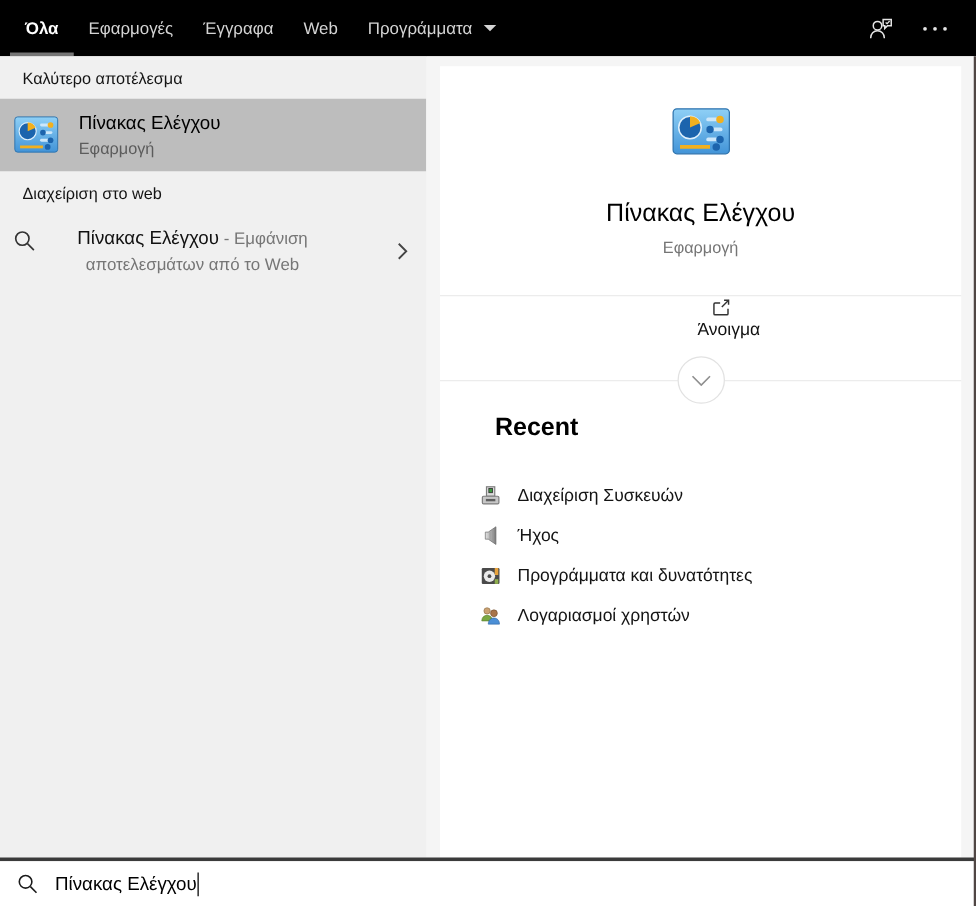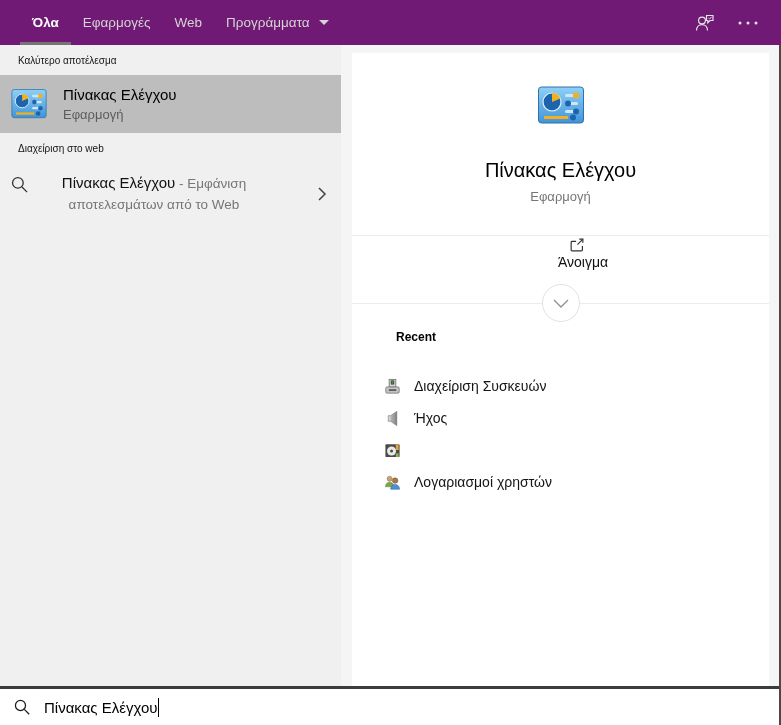--- a/index.html
+++ b/index.html
@@ -1,34 +1,34 @@
 <!DOCTYPE html>
 <html><head>
 <meta charset="utf-8">
 <style>
   html,body{margin:0;padding:0;background:#fff;}
   body{font-family:"Liberation Sans","DejaVu Sans",sans-serif;}
   .screen{position:relative;width:781px;height:725px;overflow:hidden;background:#f5f5f5;}
 
   
-  .topbar{position:absolute;top:0;left:0;right:0;height:45px;background:#701a75;display:flex;align-items:stretch;padding-left:20px;box-sizing:border-box;}
+  .topbar{position:absolute;top:0;left:0;right:0;height:45px;background:#000000;display:flex;align-items:stretch;padding-left:8px;box-sizing:border-box;}
   .tab{display:flex;align-items:center;padding:3px 12px 0 12px;font-size:13.5px;color:#d4d4d4;border-bottom:3px solid transparent;cursor:pointer;}
   .tab.active{color:#ffffff;font-weight:bold;border-bottom-color:#757575;}
   .caret-down{width:0;height:0;border-left:5px solid transparent;border-right:5px solid transparent;border-top:5px solid #d4d4d4;margin-left:9px;}
   .topbar-right{margin-left:auto;display:flex;align-items:center;gap:20px;padding-right:22px;}
   .topbar-btn{display:flex;align-items:center;justify-content:center;cursor:pointer;}
 
   
   .content{position:absolute;top:45px;left:0;right:0;height:641px;display:flex;}
   .left-panel{width:341px;flex-shrink:0;background:#f0f0f0;}
   .right-panel{flex:1;background:#f5f5f5;padding:8px 12px 0 11px;box-sizing:border-box;}
   .card{background:#ffffff;height:100%;}
 
   
-  .section-label{margin:10px 0 0 18px;font-size:10px;color:#141414;}
+  .section-label{margin:10px 0 0 18px;font-size:13px;color:#141414;}
   .best-row{margin-top:9px;height:58px;background:#bdbdbd;display:flex;align-items:center;padding-left:10px;box-sizing:border-box;cursor:pointer;}
   .best-icon{width:38px;height:32px;flex-shrink:0;}
   .best-text{margin-left:15px;}
   .best-title{font-size:15px;color:#000;}
   .best-sub{font-size:13px;color:#5c5c5c;margin-top:4px;}
   .web-row{margin-top:12px;display:flex;align-items:flex-start;padding:6px 14px 6px 10px;cursor:pointer;text-align:center;}
   .web-icon{width:19px;height:19px;margin-top:3px;flex-shrink:0;}
   .web-text{margin-left:13px;width:224px;font-size:13.5px;color:#767676;line-height:21px;}
   .web-query{font-size:15px;color:#111;}
   .web-chevron{margin-left:auto;align-self:center;display:flex;}
@@ -38,21 +38,21 @@
   .hero-icon{width:48px;height:48px;}
   .hero-title{margin-top:26px;font-size:20px;color:#000;}
   .hero-sub{margin-top:7px;font-size:13px;color:#757575;}
   .divider{border-top:1px solid #ececec;margin-top:31px;}
   .open-row{height:48px;display:flex;align-items:center;padding-left:32px;cursor:pointer;flex-direction:column;}
   .open-icon{width:18px;height:18px;display:flex;}
   .open-label{margin-left:13px;font-size:14px;color:#111;}
   .expander{position:relative;height:40px;}
   .expander-line{position:absolute;top:19px;left:0;right:0;border-top:1px solid #ececec;}
   .expander-btn{position:absolute;top:0;left:50%;transform:translateX(-50%);width:38px;height:38px;border-radius:50%;background:#fff;border:1px solid #e2e2e2;display:flex;align-items:center;justify-content:center;cursor:pointer;box-sizing:border-box;}
-  .recent-header{margin:6px 0 0 32px;font-size:12px;font-weight:bold;color:#000;padding-left:12px;}
+  .recent-header{margin:6px 0 0 32px;font-size:20px;font-weight:bold;color:#000;padding-left:12px;}
   .recent-list{margin-top:26px;}
   .recent-item{display:flex;align-items:center;height:32px;padding-left:32px;cursor:pointer;}
   .recent-icon{width:17px;height:17px;display:flex;flex-shrink:0;}
   .recent-label{margin-left:13px;font-size:14px;color:#141414;}
 
   
   .flyout-bottom-line{position:absolute;top:686px;left:0;width:100%;height:3px;background:#3b3b3b;}
   .searchbar{position:absolute;top:689px;left:0;right:0;bottom:0;background:#ffffff;display:flex;align-items:center;padding-left:13px;box-sizing:border-box;cursor:text;}
   .search-icon{width:18px;height:18px;display:flex;}
   .search-text{margin-left:13px;font-size:15px;color:#000;}
@@ -65,20 +65,23 @@
 <body>
 
 <div class="screen">
 
   <div class="topbar">
     <div class="tab active">
         <span>Όλα</span>
       </div>
     <div class="tab">
         <span>Εφαρμογές</span>
+      </div>
+    <div class="tab">
+        <span>Έγγραφα</span>
       </div>
     <div class="tab">
         <span>Web</span>
       </div>
     <div class="tab">
         <span>Προγράμματα</span>
         <span class="caret-down"></span>
       </div>
     <div class="topbar-right">
       <div class="topbar-btn">
@@ -235,20 +238,21 @@
           <div class="recent-item">
             <span class="recent-icon">
               <svg width="17" height="17" viewBox="0 0 18 18">
                 <rect x="1.5" y="2.5" width="15" height="13.5" rx="1" fill="#4a4a4a"></rect>
                 <rect x="12.5" y="2.5" width="3" height="6" fill="#e8a33d"></rect>
                 <rect x="12.5" y="12" width="3" height="4" fill="#8fae4e"></rect>
                 <circle cx="8" cy="9.5" r="4.8" fill="#e9e9e9"></circle>
                 <circle cx="8" cy="9.5" r="1.6" fill="#4a4a4a"></circle>
               </svg>
             </span>
+            <span class="recent-label">Προγράμματα και δυνατότητες</span>
           </div>
 
           <div class="recent-item">
             <span class="recent-icon">
               <svg width="17" height="17" viewBox="0 0 18 18">
                 <circle cx="6" cy="5" r="2.7" fill="#caa172" stroke="#8a6b43" stroke-width="0.5"></circle>
                 <path d="M1.5 13.5 C1.5 10.5 3.5 8.7 6 8.7 C8.5 8.7 10.5 10.5 10.5 13.5 Z" fill="#7aa742" stroke="#567a2c" stroke-width="0.5"></path>
                 <circle cx="11.8" cy="7" r="2.9" fill="#a8744a" stroke="#6f4a2a" stroke-width="0.5"></circle>
                 <path d="M7 16.2 C7 12.9 9.2 11 11.8 11 C14.4 11 16.5 12.9 16.5 16.2 Z" fill="#4b8fd6" stroke="#2f64a0" stroke-width="0.5"></path>
               </svg>

